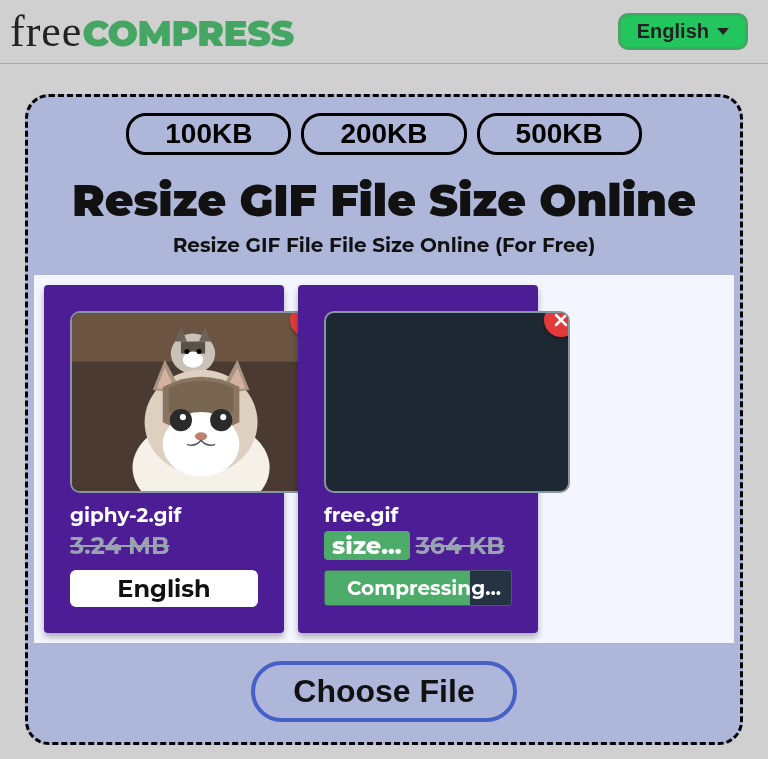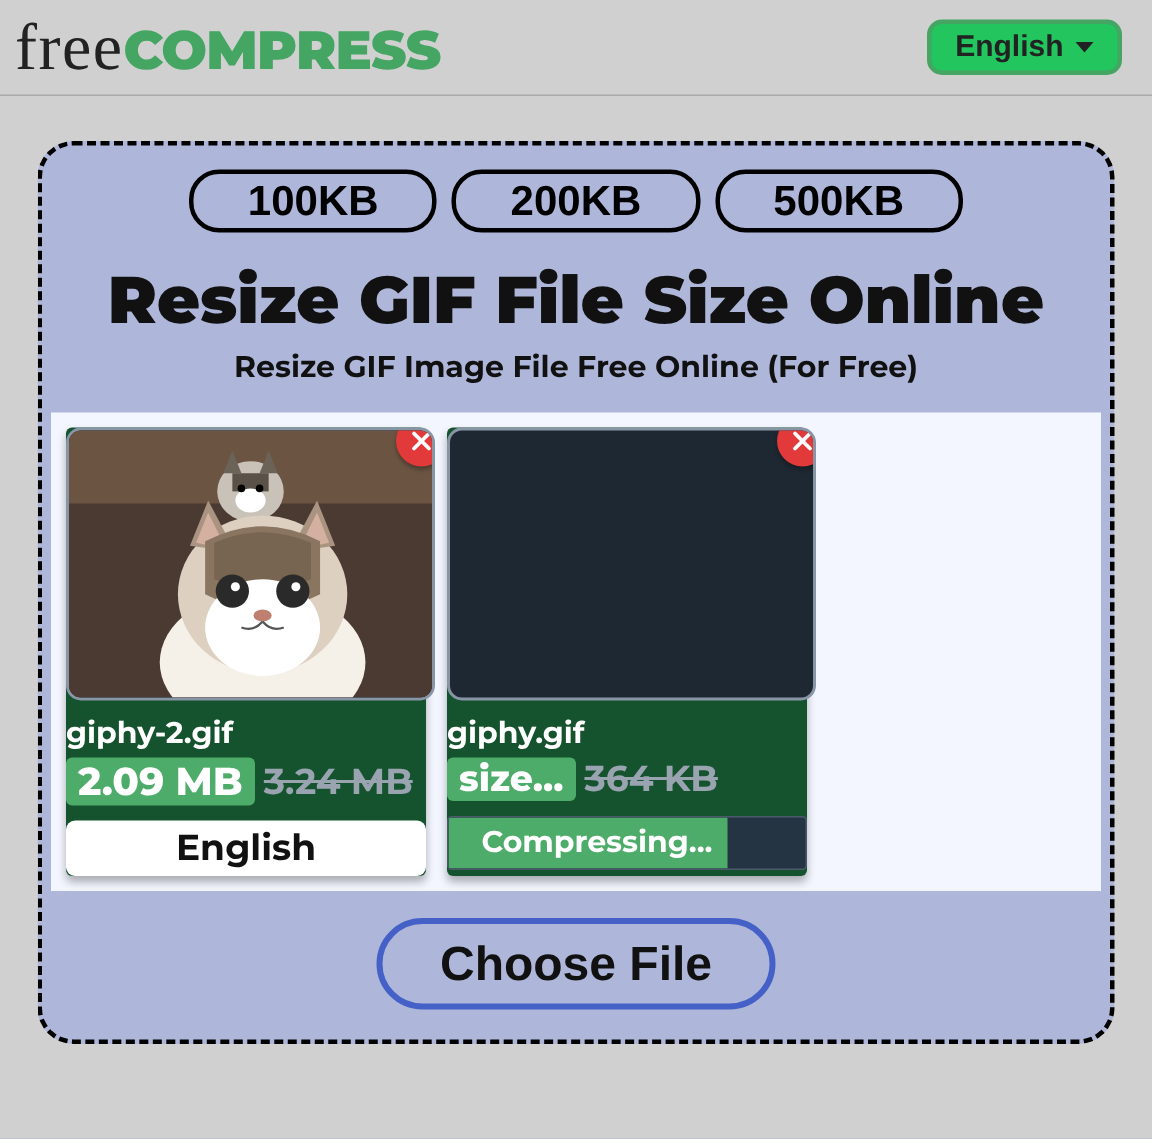--- a/index.html
+++ b/index.html
@@ -91,23 +91,23 @@
       margin-bottom: 18px;
     }
     .cards-area {
       background: #f3f6ff;
       padding: 10px;
       display: flex;
       gap: 14px;
       margin-bottom: 18px;
     }
     .card {
-      background: #14532d;
+      background: #4c1d95;
       border-radius: 4px;
-      padding: 0;
+      padding: 26px;
       width: 240px;
       box-shadow: 0 4px 6px rgba(0,0,0,0.3);
       position: relative;
     }
     .thumb-wrap {
       position: relative;
       border: 2px solid #8895a5;
       border-radius: 10px;
       width: 246px;
       height: 182px;
@@ -221,21 +221,21 @@
 </div>
 
 <div class="container">
   <div class="size-tabs">
     <button class="size-tab">100KB</button>
     <button class="size-tab">200KB</button>
     <button class="size-tab">500KB</button>
   </div>
 
   <h1 class="title">Resize GIF File Size Online</h1>
-  <div class="subtitle">Resize GIF Image File Free Online (For Free)</div>
+  <div class="subtitle">Resize GIF File File Size Online (For Free)</div>
 
   <div class="cards-area">
 
     <div class="card">
       <div class="thumb-wrap">
         <svg class="cat-svg" viewBox="0 0 240 180" preserveAspectRatio="xMidYMid slice">
           <rect width="240" height="180" fill="#4a3a32"></rect>
           <rect width="240" height="50" fill="#6b5442"></rect>
 
           <ellipse cx="120" cy="42" rx="22" ry="20" fill="#c9c2b8"></ellipse>
@@ -263,35 +263,34 @@
           <path d="M128 128 Q122 135 114 132 M128 128 Q134 135 142 132" stroke="#555" stroke-width="1.5" fill="none"></path>
         </svg>
         <div class="close-btn">
           <svg viewBox="0 0 16 16">
               <path d="M3 3 L13 13 M13 3 L3 13" stroke="#fff" stroke-width="2.5" stroke-linecap="round"></path>
             </svg>
         </div>
       </div>
       <div class="filename">giphy-2.gif</div>
       <div class="size-row">
-        <span class="new-size">2.09 MB</span>
         <span class="old-size">3.24 MB</span>
       </div>
       <div class="download-btn">English</div>
     </div>
 
     <div class="card">
       <div class="thumb-wrap">
         <div class="close-btn">
           <svg viewBox="0 0 16 16">
               <path d="M3 3 L13 13 M13 3 L3 13" stroke="#fff" stroke-width="2.5" stroke-linecap="round"></path>
             </svg>
         </div>
       </div>
-      <div class="filename">giphy.gif</div>
+      <div class="filename">free.gif</div>
       <div class="size-row">
         <span class="new-size pending">size...</span>
         <span class="old-size">364 KB</span>
       </div>
       <div class="progress-wrap">
         <div class="progress-bar"></div>
         <div class="progress-text">Compressing...</div>
       </div>
     </div>
   </div>

